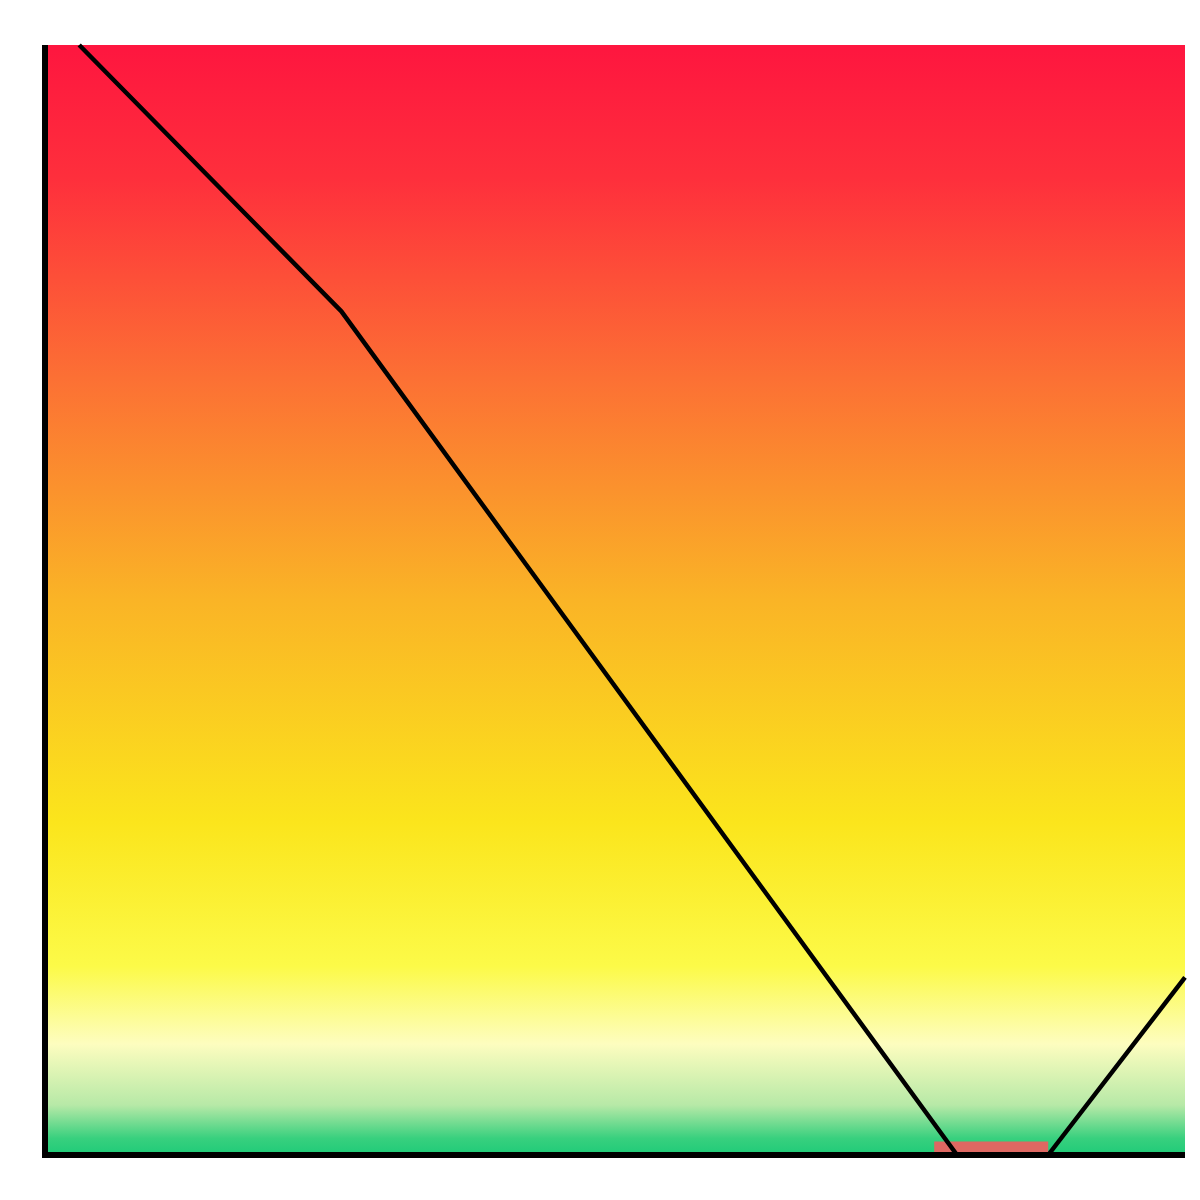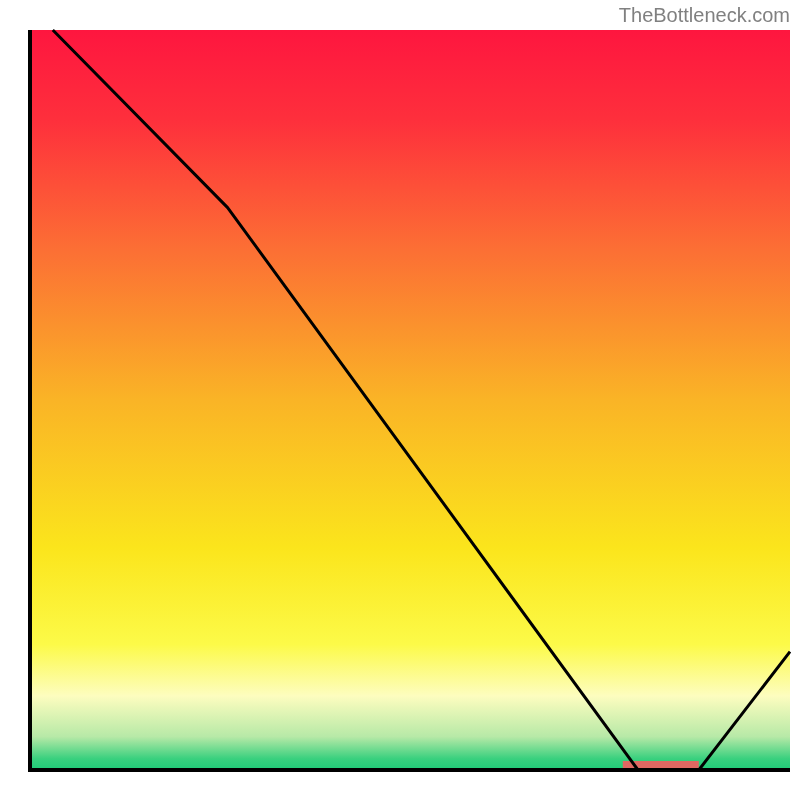--- a/index.html
+++ b/index.html
@@ -24,21 +24,20 @@
     font-weight: 500;
   }
   svg {
     display: block;
   }
 </style>
 </head>
 <body>
 
 <div class="canvas">
-  <div class="attribution">TheBottleneck.com</div>
   <svg id="chart-svg" width="800" height="800" viewBox="0 0 800 800">
       <defs>
         <linearGradient id="bg-grad" x1="0" y1="0" x2="0" y2="1">
           <stop offset="0%" stop-color="#fe163f"></stop>
           <stop offset="12%" stop-color="#fe2f3c"></stop>
           <stop offset="30%" stop-color="#fc7034"></stop>
           <stop offset="50%" stop-color="#fab426"></stop>
           <stop offset="70%" stop-color="#fbe51c"></stop>
           <stop offset="83%" stop-color="#fcfa48"></stop>
           <stop offset="90%" stop-color="#fdfdbf"></stop>

